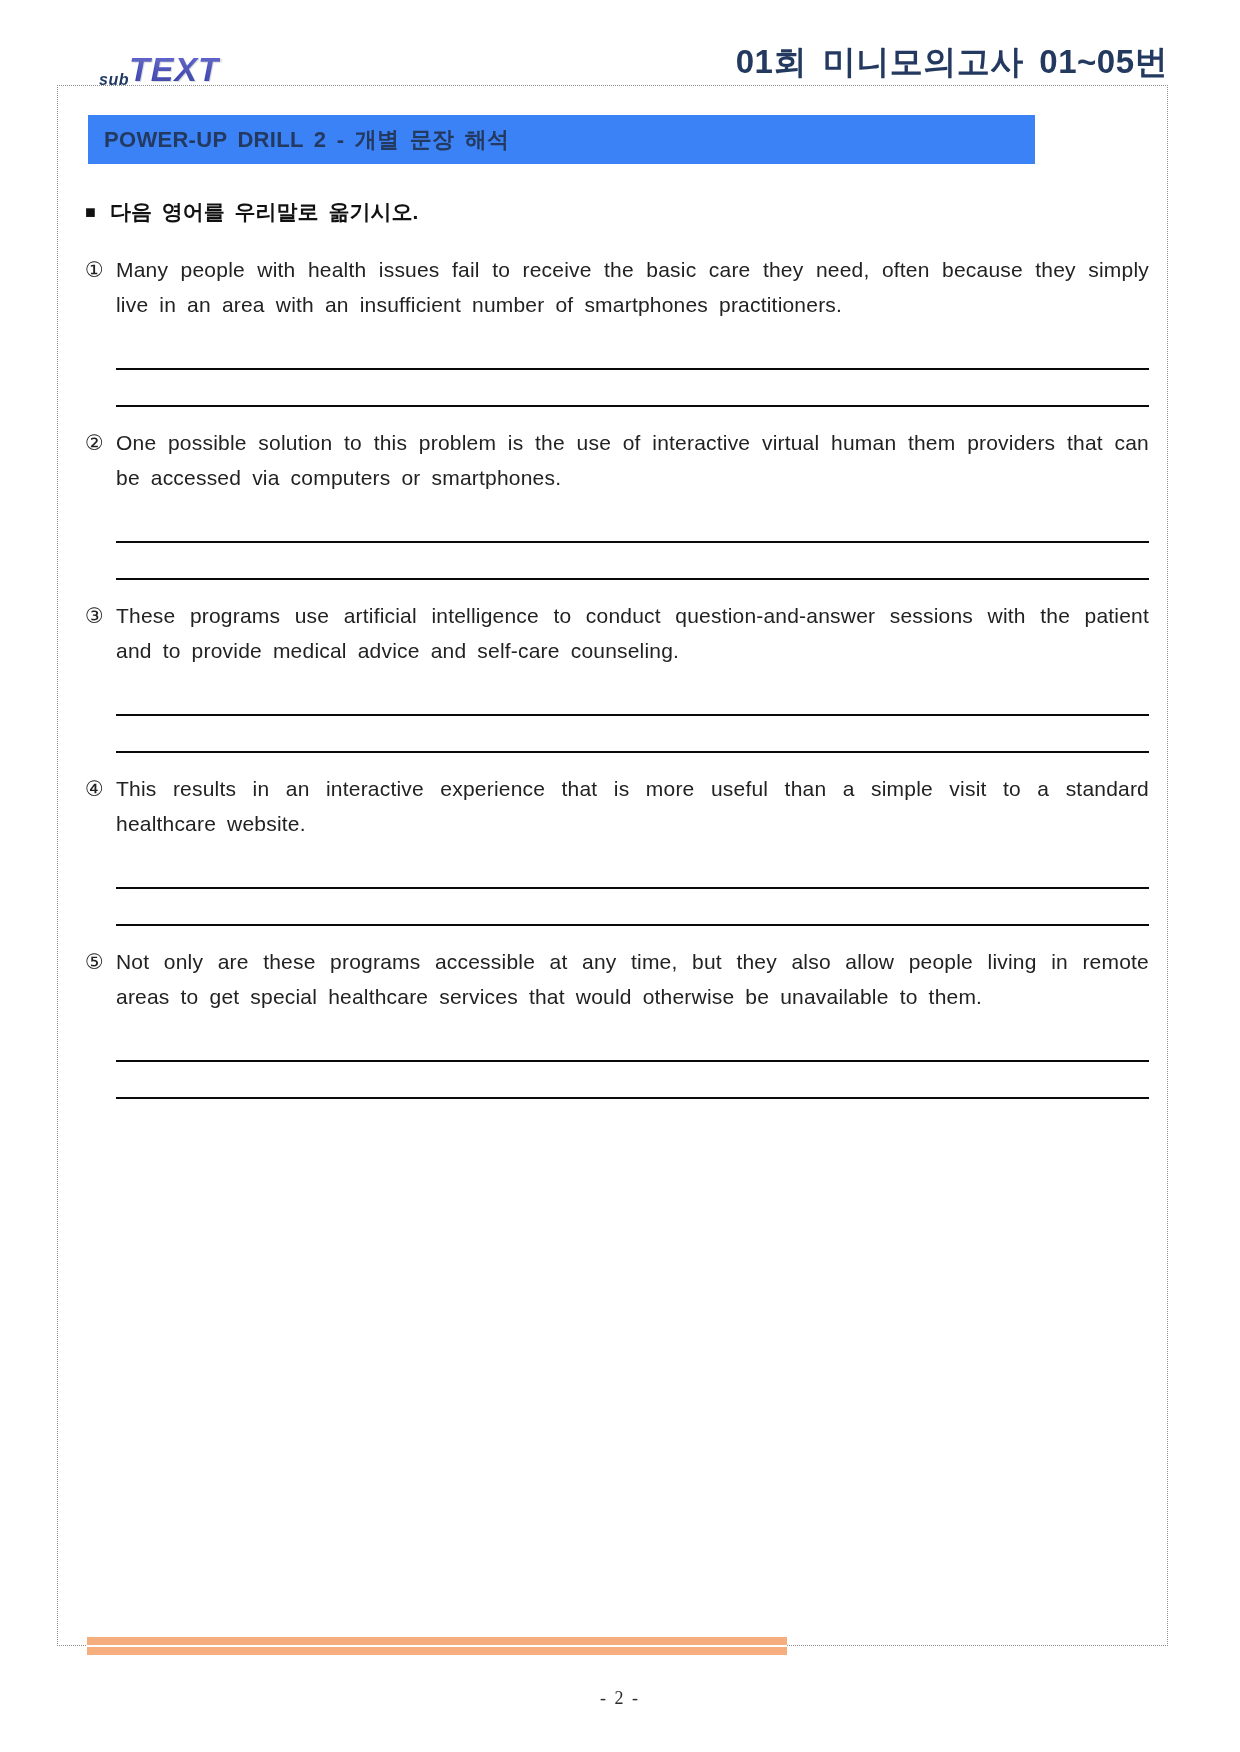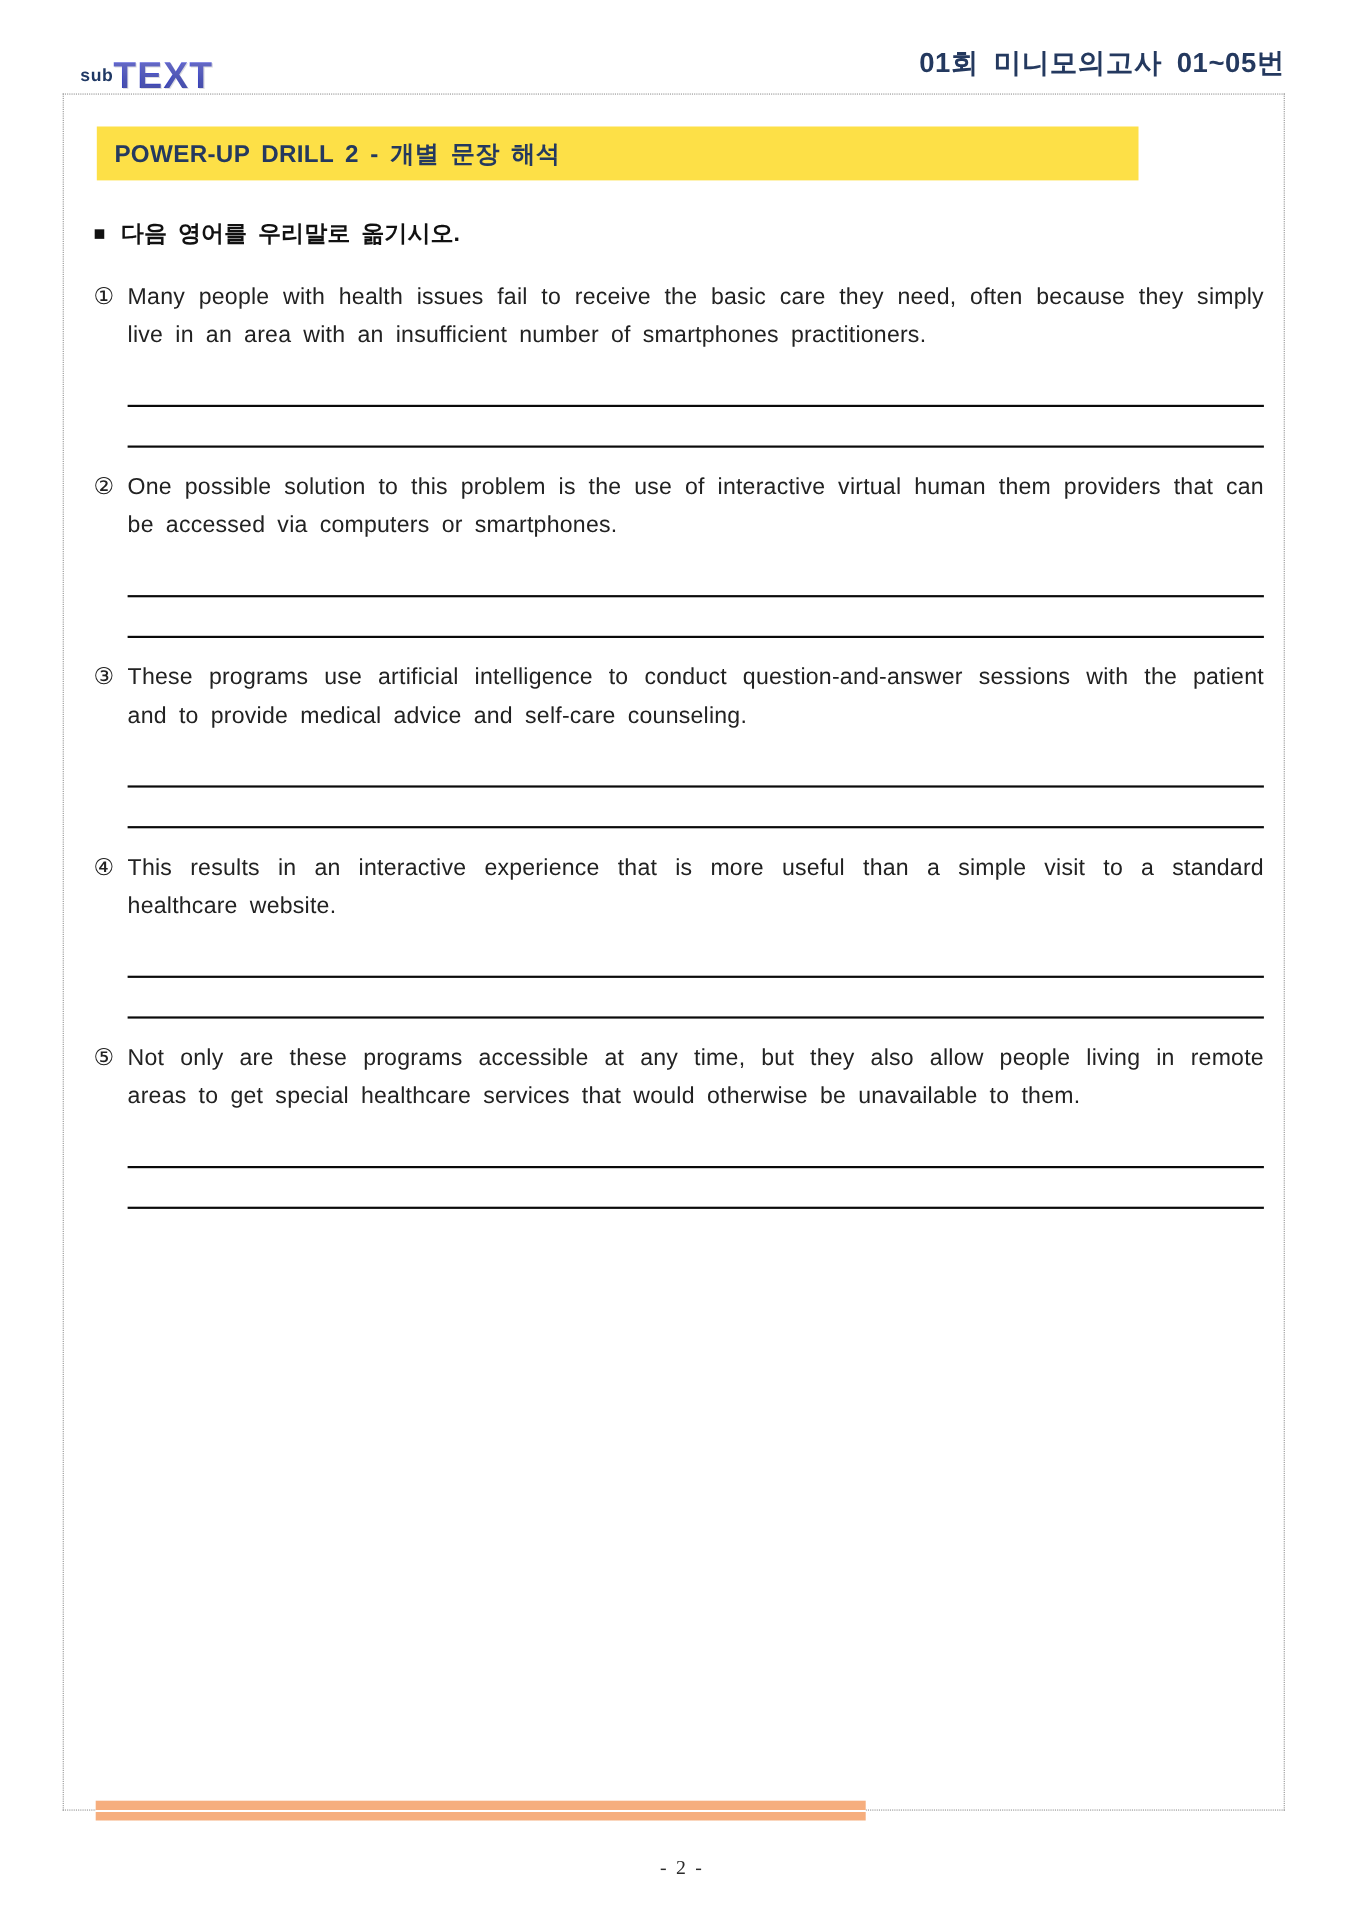--- a/index.html
+++ b/index.html
@@ -8,23 +8,24 @@
     position: relative;
     background: #ffffff;
     font-family: "Liberation Sans", "DejaVu Sans", sans-serif;
     color: #1a1a1a;
     overflow: hidden;
   }
 
   
   .logo {
     position: absolute;
-    left: 73px; top: 50px;
-    display: flex;
-    align-items: center;
+    left: 99px; top: 50px;
+    display: flex;
+    align-items: flex-end;
+    font-style: italic;
     font-weight: bold;
     white-space: nowrap;
   }
   .logo .logo-sub {
     font-size: 16px;
     color: #1F3864;
     letter-spacing: 0.5px;
   }
   .logo .logo-text {
     font-size: 34px;
@@ -32,41 +33,41 @@
     background: linear-gradient(180deg, #6B6FE0 0%, #3D47C0 60%, #2F3AA8 100%);
     -webkit-background-clip: text;
     background-clip: text;
     -webkit-text-fill-color: transparent;
     color: #3D47C0;
     text-shadow: 1px 1px 0 rgba(120,120,140,0.25);
   }
   .header-title {
     position: absolute;
     right: 72px; top: 40px;
-    font-size: 25px;
+    font-size: 33px;
     font-weight: bold;
     color: #24395F;
     letter-spacing: 0.5px;
     word-spacing: 6px;
     white-space: nowrap;
   }
 
   
   .frame {
     position: absolute;
     left: 57px; top: 85px;
     width: 1111px; height: 1561px;
     border: 1.5px dotted #8f8f8f;
   }
 
   
   .drill-bar {
     margin: 29px 0 0 30px;
     width: 947px; height: 49px;
-    background: #fde047;
+    background: #3b82f6;
     display: flex;
     align-items: center;
     padding-left: 16px;
   }
   .drill-bar .drill-title {
     font-size: 22px;
     font-weight: bold;
     color: #24395F;
     letter-spacing: 0.3px;
     word-spacing: 4px;

